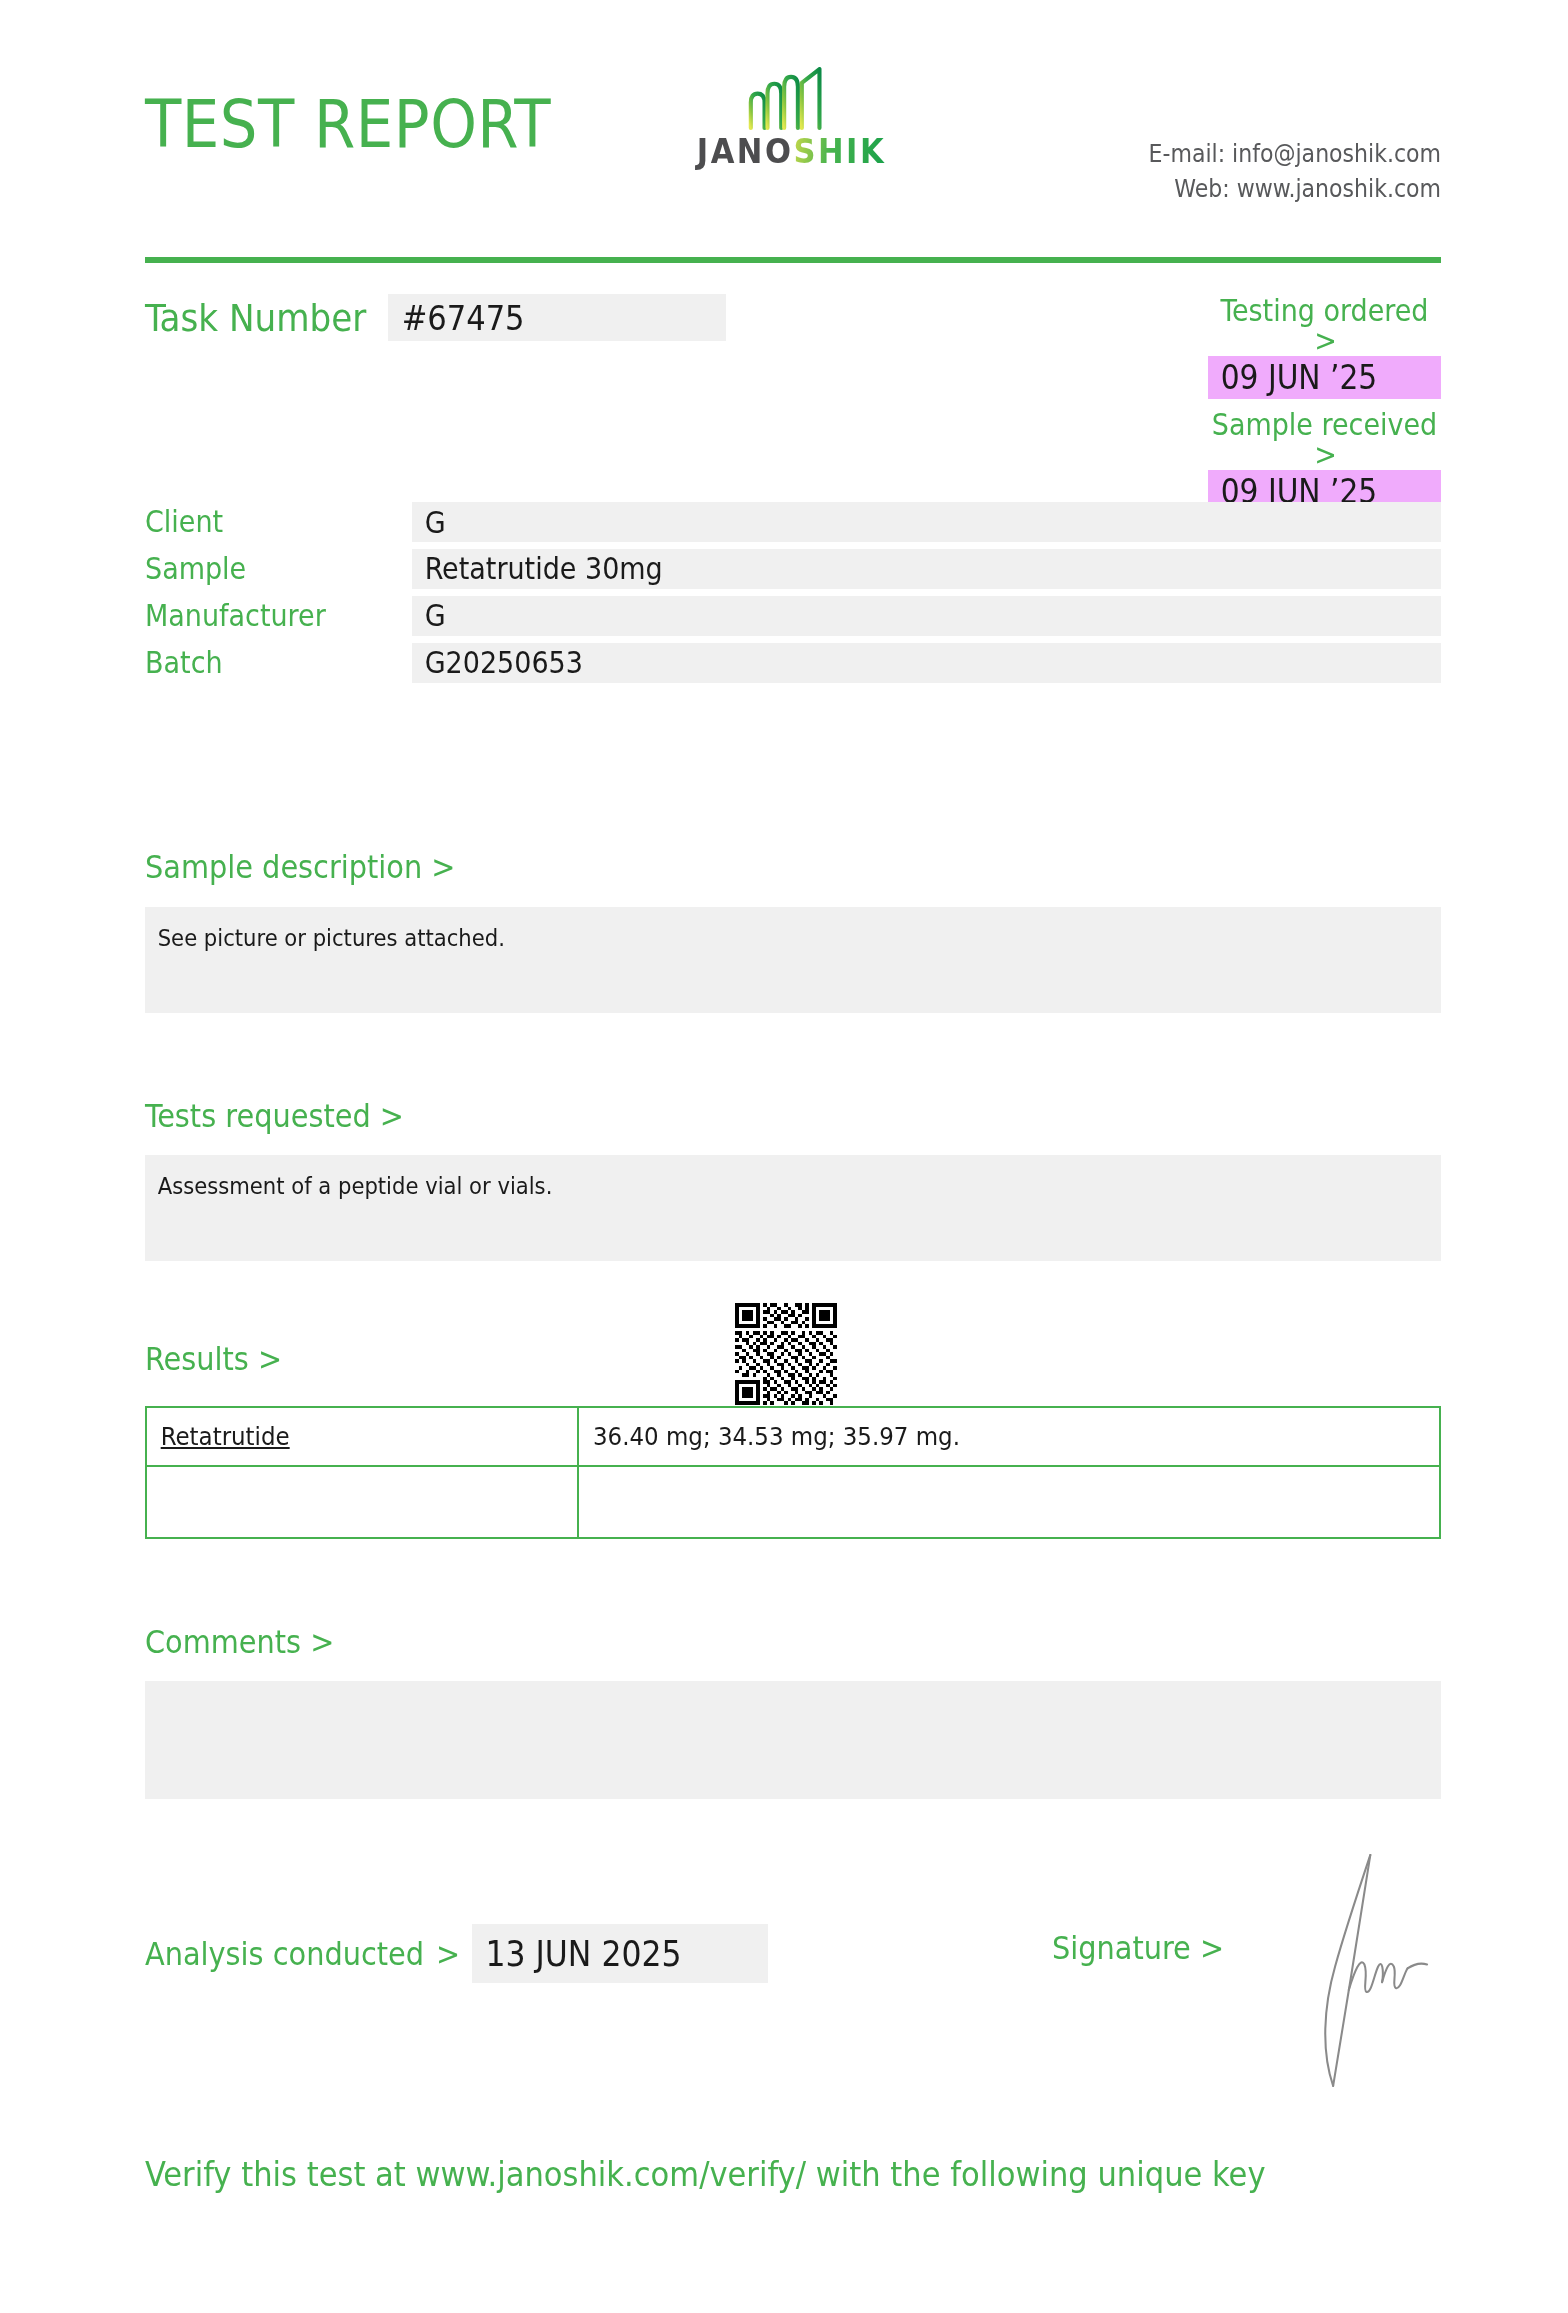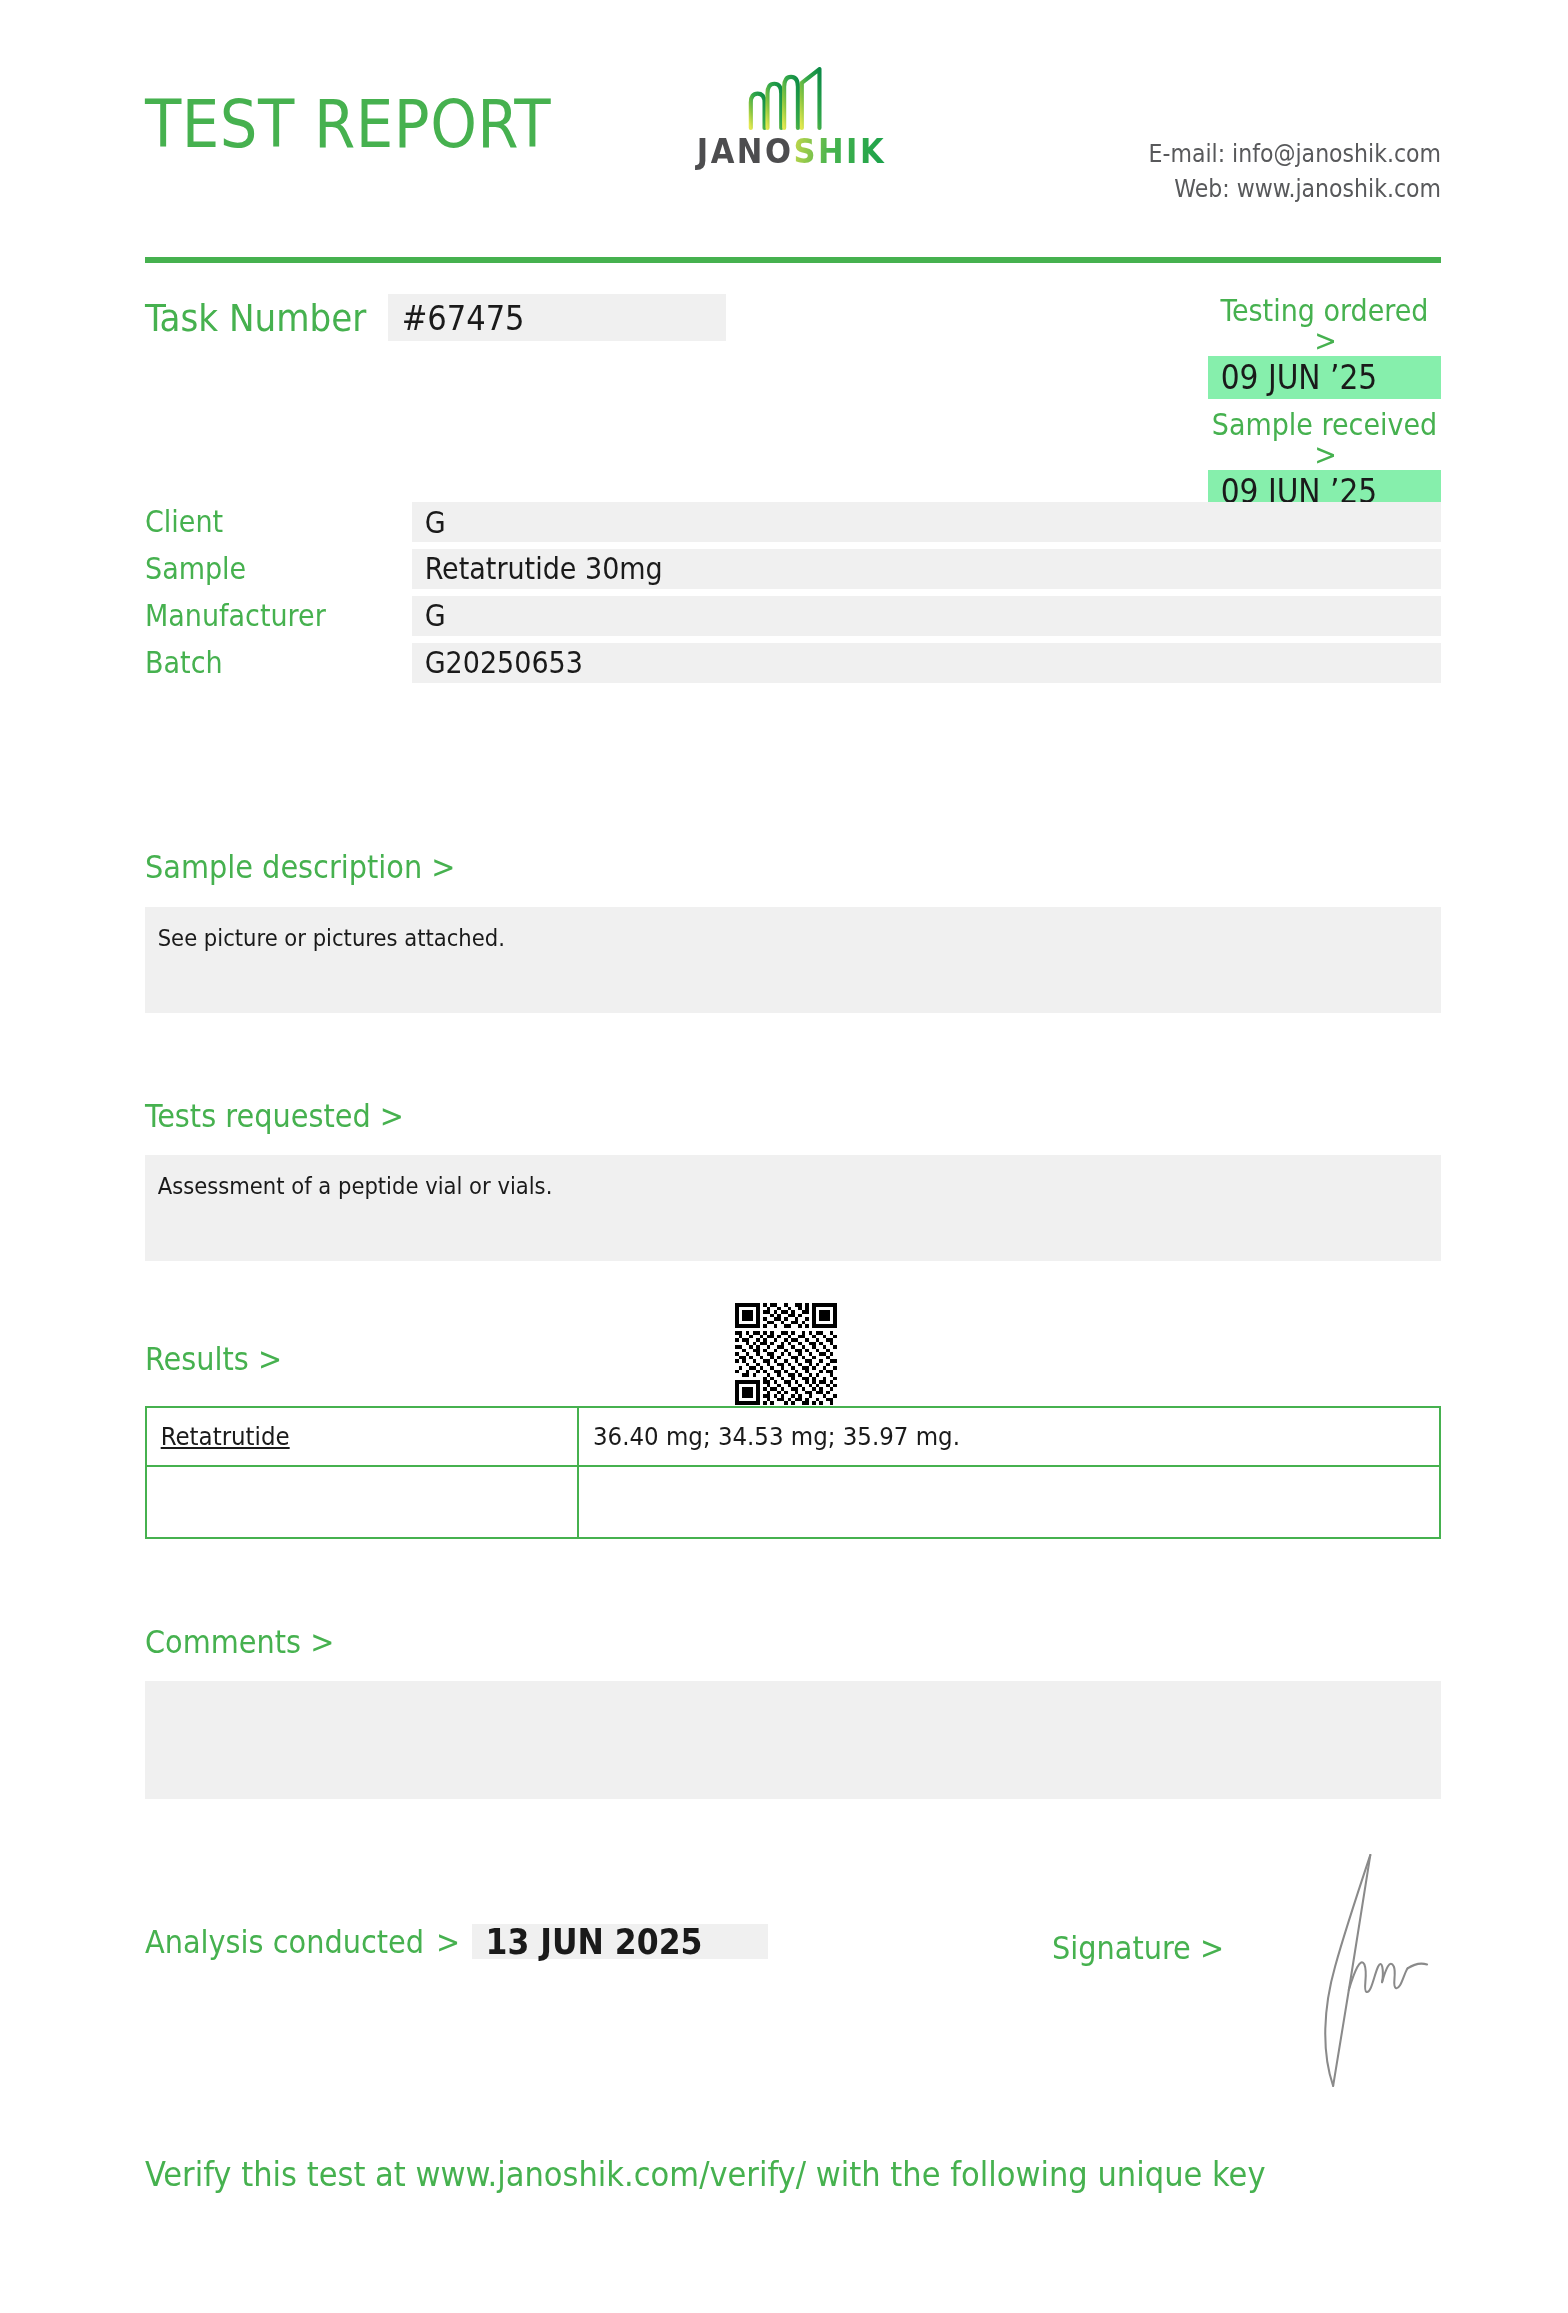--- a/index.html
+++ b/index.html
@@ -146,21 +146,21 @@
     white-space: nowrap;
     line-height: 1;
   }
   .date-caret {
     color: #46b14f;
     font-size: 30px;
     margin: 0 11.8px 0 13.7px;
     line-height: 1;
   }
   .date-value {
-    background: #86efac;
+    background: #f0abfc;
     width: 233px;
     height: 43px;
     display: flex;
     align-items: center;
     justify-content: flex-start;
     padding-left: 12.7px;
     box-sizing: border-box;
     font-size: 33px;
     white-space: nowrap;
   }
@@ -272,28 +272,27 @@
   }
   .analysis-caret {
     color: #46b14f;
     font-size: 32px;
     margin: 0 11.8px 0 11.8px;
     line-height: 1;
   }
   .analysis-value {
     background: #f0f0f0;
     width: 296px;
-    height: 35px;
+    height: 59px;
     display: flex;
     align-items: center;
     padding-left: 13.7px;
     box-sizing: border-box;
     font-size: 35px;
     white-space: nowrap;
-    font-weight: bold;
   }
   .sign-label {
     position: absolute;
     left: 907px;
     top: 7.8px;
     font-size: 32px;
     color: #46b14f;
     white-space: nowrap;
     line-height: 1;
   }

